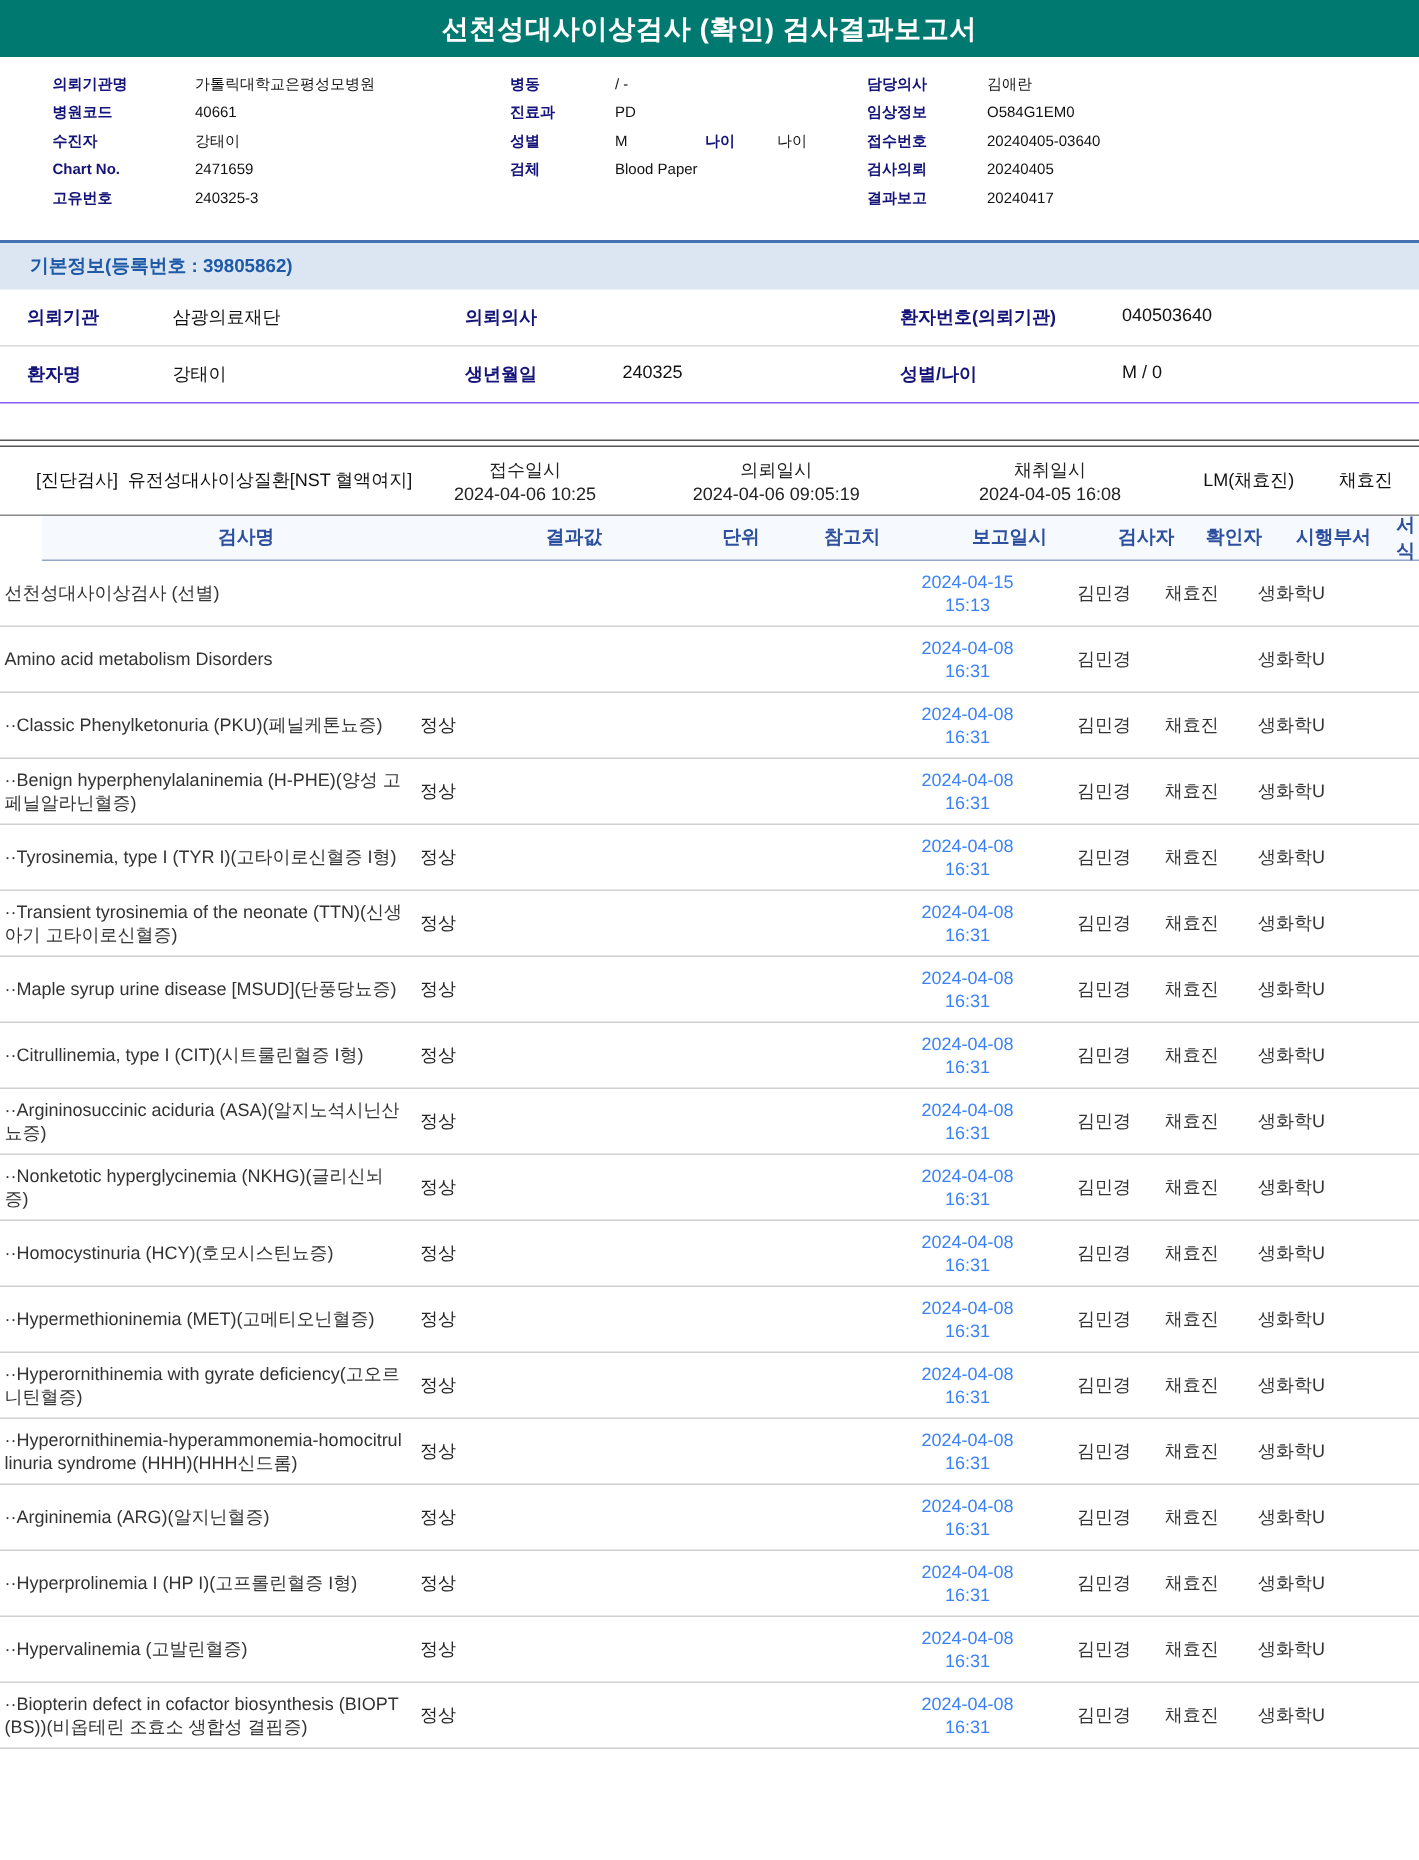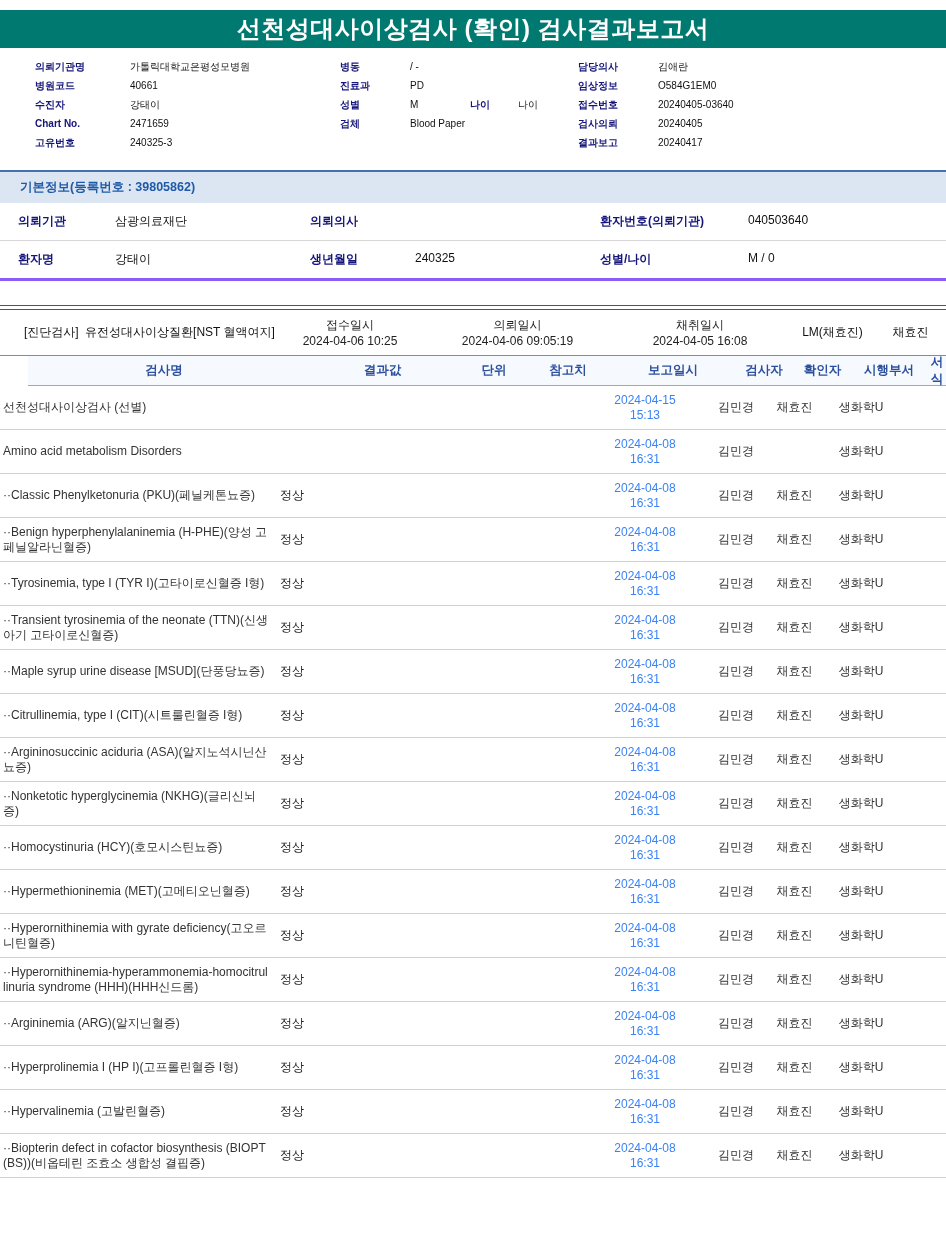--- a/index.html
+++ b/index.html
@@ -11,28 +11,27 @@
   .page {
     width: 946px;
     height: 1240px;
     margin: 0;
     background: #fff;
     position: relative;
     overflow: hidden;
   }
   
   .title-bar {
-    margin-top: 10px;
     height: 38px;
     background: var(--title-bar, #007970);
     color: #fff;
     display: flex;
     align-items: center;
     justify-content: center;
-    font-size: 24px;
+    font-size: 18px;
     font-weight: bold;
     letter-spacing: 0.5px;
   }
   
   .header-info {
     display: flex;
     padding: 9px 0 10px 35px;
     font-size: 10px;
   }
   .hcol-left  { width: 305px; }
@@ -55,21 +54,21 @@
     padding: 7px 0 7px 20px;
     font-weight: bold;
     font-size: 12.5px;
     color: var(--section-text, #1f5aa8);
   }
   
   .pt-table {
     display: grid;
     grid-template-columns: 95px 195px 105px 185px 148px 1fr;
     font-size: 12px;
-    border-bottom: 3px solid #8b5cf6;
+    border-bottom: 1px solid #8b5cf6;
   }
   .pt-cell {
     padding: 10px 4px 10px 20px;
     border-bottom: 1px solid #d8d8d8;
   }
   .pt-cell.r2 { border-bottom: none; }
   .pt-cell.first { padding-left: 18px; }
   .pt-label { font-weight: bold; color: var(--header-label, #14147a); }
   
   .double-sep {

